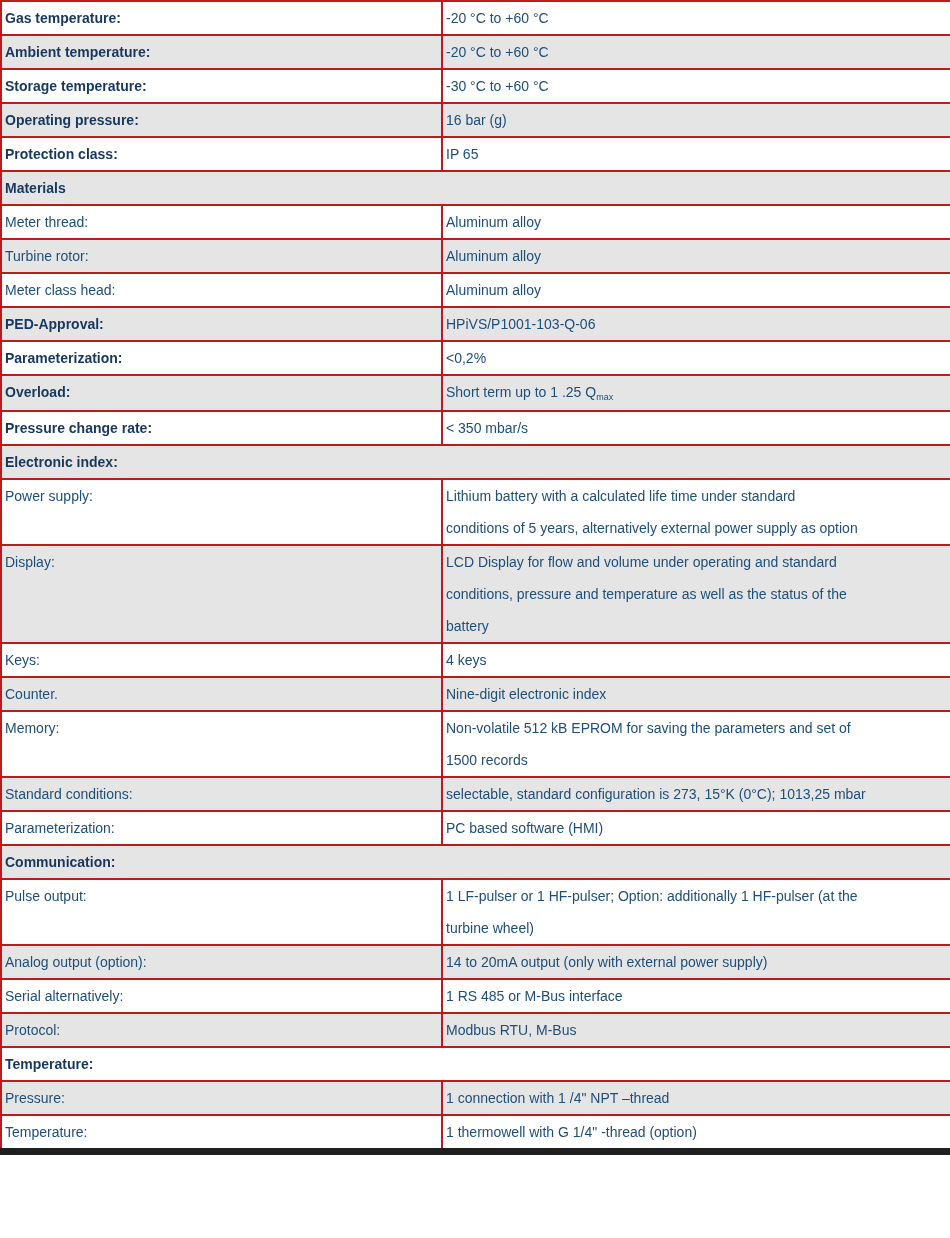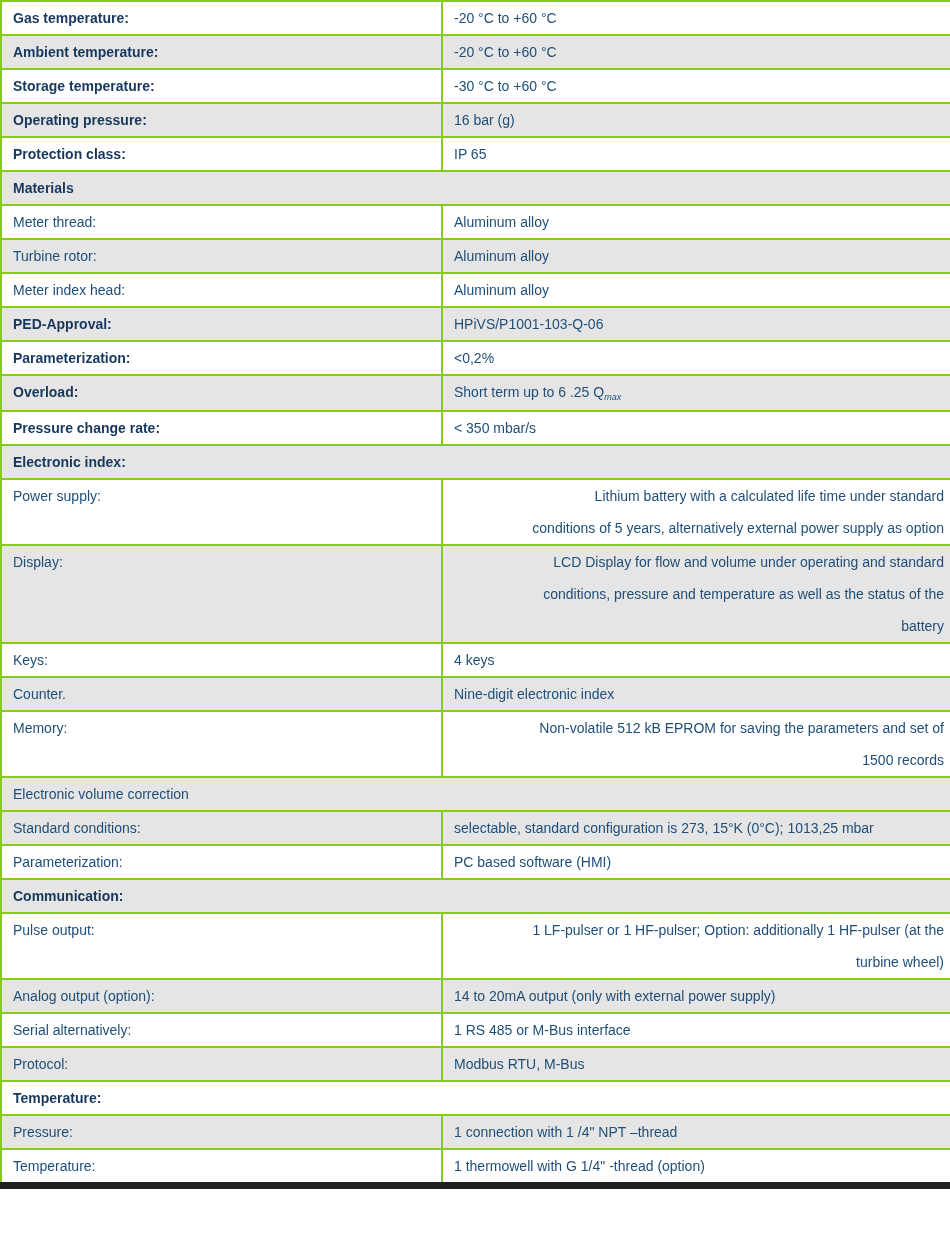--- a/index.html
+++ b/index.html
@@ -17,38 +17,37 @@
     table-layout: fixed;
     font-family: "Liberation Sans", sans-serif;
     font-size: 14px;
     color: #1f4e79;
     border: 2px solid #1f1f1f;
     border-bottom: 7px solid #1f1f1f;
   }
   col.c-label { width: 441px; }
   col.c-value { width: 509px; }
   td {
-    border: 2px solid #84cc16;
-    padding: 0 6px 0 11px;
+    border: 2px solid #b91c1c;
+    padding: 0 6px 0 3px;
     vertical-align: top;
     line-height: 32px;
     overflow: hidden;
   }
   tr.shaded td { background: #e5e5e5; }
   td.bold {
     font-weight: bold;
     color: #17375e;
   }
-  td.value-cell .vline { white-space: nowrap; text-align: right; }
+  td.value-cell .vline { white-space: nowrap; }
   sub {
     font-size: 9px;
     vertical-align: baseline;
     position: relative;
     top: 3px;
-    font-style: italic;
   }
 </style>
 </head>
 <body>
 
 <div class="page">
   <table class="spec-table">
     <colgroup>
       <col class="c-label">
       <col class="c-value">
@@ -79,34 +78,34 @@
         </tr>
         <tr>
           <td class="label-cell">Meter thread:</td>
           <td class="value-cell"><span>Aluminum alloy</span></td>
         </tr>
         <tr class="shaded">
           <td class="label-cell">Turbine rotor:</td>
           <td class="value-cell"><span>Aluminum alloy</span></td>
         </tr>
         <tr>
-          <td class="label-cell">Meter index head:</td>
+          <td class="label-cell">Meter class head:</td>
           <td class="value-cell"><span>Aluminum alloy</span></td>
         </tr>
         <tr class="shaded">
           <td class="label-cell bold">PED-Approval:</td>
           <td class="value-cell"><span>HPiVS/P1001-103-Q-06</span></td>
         </tr>
         <tr>
           <td class="label-cell bold">Parameterization:</td>
           <td class="value-cell"><span>&lt;0,2%</span></td>
         </tr>
         <tr class="shaded">
           <td class="label-cell bold">Overload:</td>
-          <td class="value-cell"><span>Short term up to 6 .25 Q</span><sub>max</sub></td>
+          <td class="value-cell"><span>Short term up to 1 .25 Q</span><sub>max</sub></td>
         </tr>
         <tr>
           <td class="label-cell bold">Pressure change rate:</td>
           <td class="value-cell"><span>&lt; 350 mbar/s</span></td>
         </tr>
         <tr class="shaded">
           <td colspan="2" class="label-cell bold">Electronic index:</td>
         </tr>
         <tr>
           <td class="label-cell">Power supply:</td>
@@ -130,23 +129,20 @@
         <tr class="shaded">
           <td class="label-cell">Counter.</td>
           <td class="value-cell"><span>Nine-digit electronic index</span></td>
         </tr>
         <tr>
           <td class="label-cell">Memory:</td>
           <td class="value-cell">
             <div class="vline">Non-volatile 512 kB EPROM for saving the parameters and set of</div>
             <div class="vline">1500 records</div>
           </td>
-        </tr>
-        <tr class="shaded">
-          <td colspan="2" class="label-cell">Electronic volume correction</td>
         </tr>
         <tr class="shaded">
           <td class="label-cell">Standard conditions:</td>
           <td class="value-cell"><span>selectable, standard configuration is 273, 15°K (0°C); 1013,25 mbar</span></td>
         </tr>
         <tr>
           <td class="label-cell">Parameterization:</td>
           <td class="value-cell"><span>PC based software (HMI)</span></td>
         </tr>
         <tr class="shaded">

